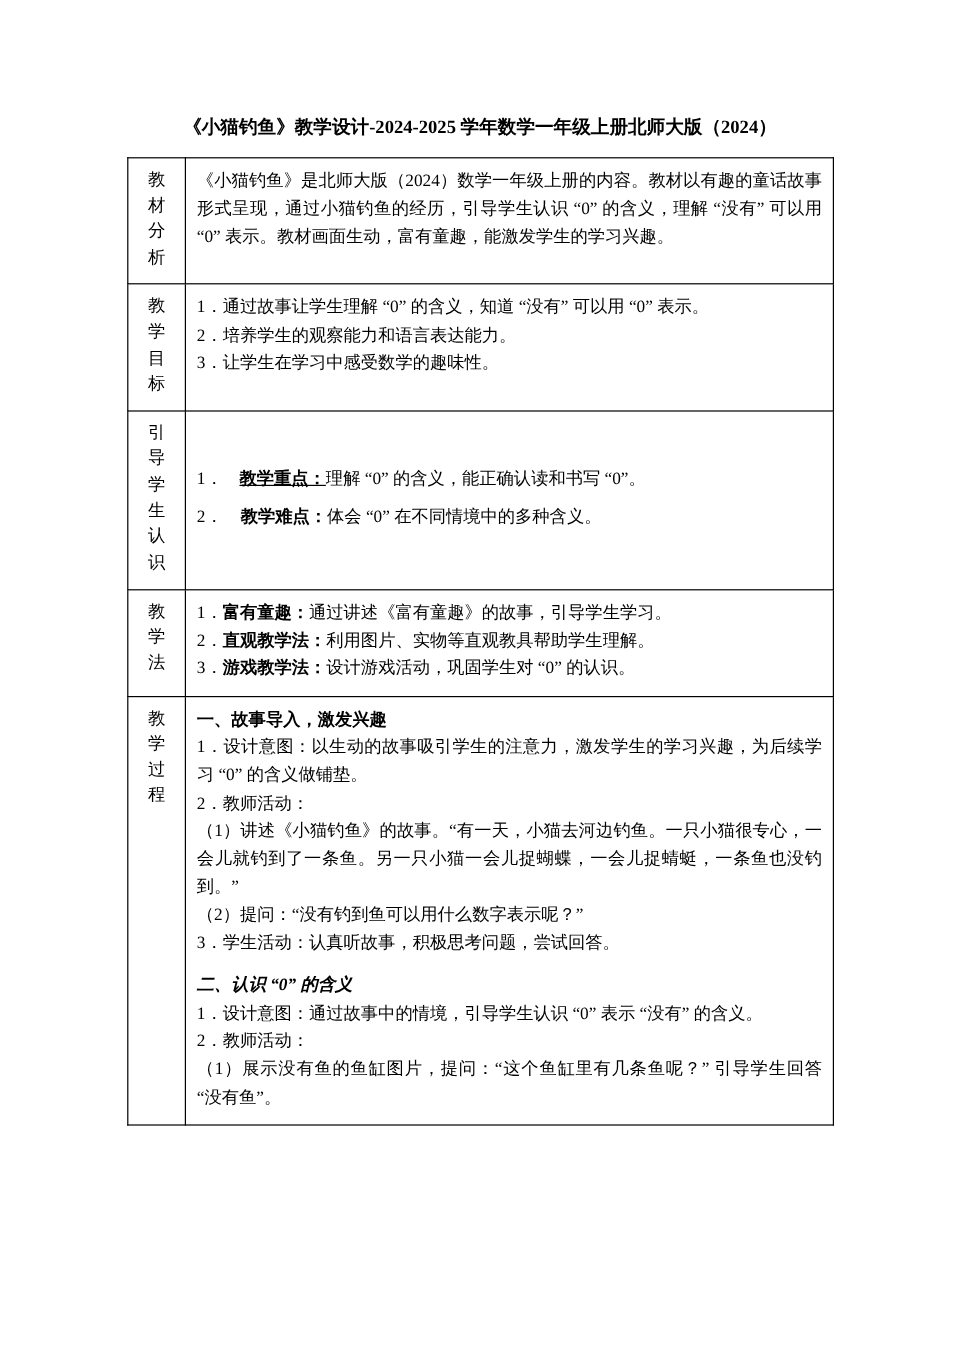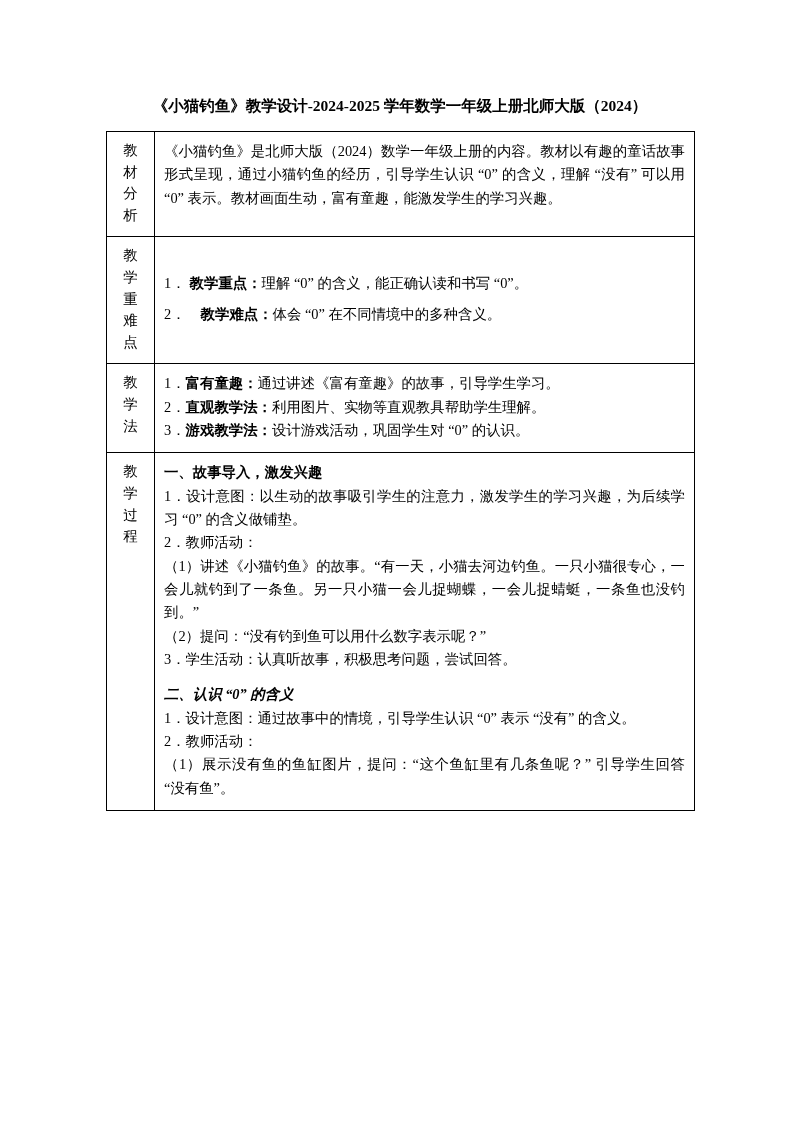--- a/index.html
+++ b/index.html
@@ -96,28 +96,38 @@
       <tr>
         <td class="label">
           <span class="lbl">教材分析</span>
         </td>
         <td class="body">
           <p>《小猫钓鱼》是北师大版（2024）数学一年级上册的内容。教材以有趣的童话故事形式呈现，通过小猫钓鱼的经历，引导学生认识 “0” 的含义，理解 “没有” 可以用 “0” 表示。教材画面生动，富有童趣，能激发学生的学习兴趣。</p>
         </td>
       </tr>
 
 
+      <tr>
+        <td class="label">
+          <span class="lbl">教学目标</span>
+        </td>
+        <td class="body">
+          <p>1．通过故事让学生理解 “0” 的含义，知道 “没有” 可以用 “0” 表示。</p>
+          <p>2．培养学生的观察能力和语言表达能力。</p>
+          <p>3．让学生在学习中感受数学的趣味性。</p>
+        </td>
+      </tr>
 
       <tr>
         <td class="label">
-          <span class="lbl">教学重难点</span>
+          <span class="lbl">引导学生认识</span>
         </td>
         <td class="body vmid" style="vertical-align:middle;">
           <p style="margin-bottom:8px;">
-            <span>1．</span><span class="b" style="margin-left:4px;">教学重点：</span><span>理解 “0” 的含义，能正确认读和书写 “0”。</span>
+            <span>1．</span><span class="b" style="margin-left:14px;text-decoration:underline;">教学重点：</span><span>理解 “0” 的含义，能正确认读和书写 “0”。</span>
           </p>
           <p>
             <span>2．</span><span class="b" style="margin-left:15px;">教学难点：</span><span>体会 “0” 在不同情境中的多种含义。</span>
           </p>
         </td>
       </tr>
 
       <tr>
         <td class="label">
           <span class="lbl">教学法</span>

